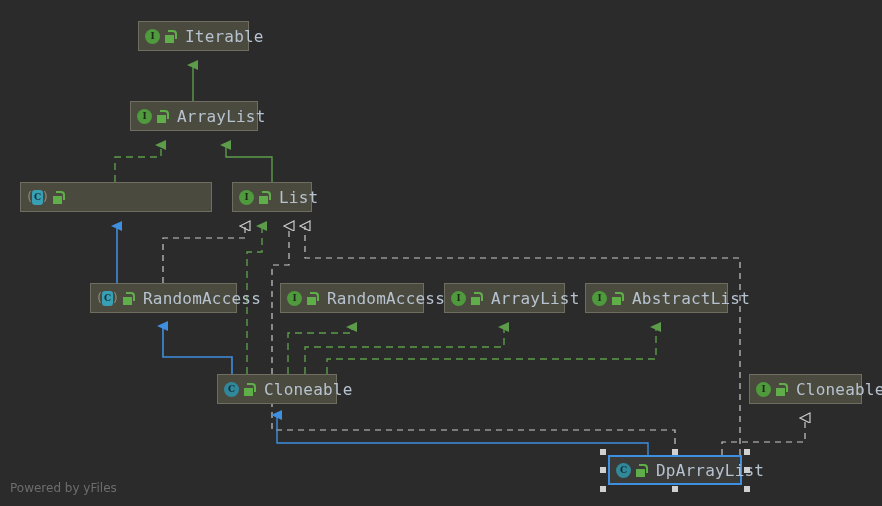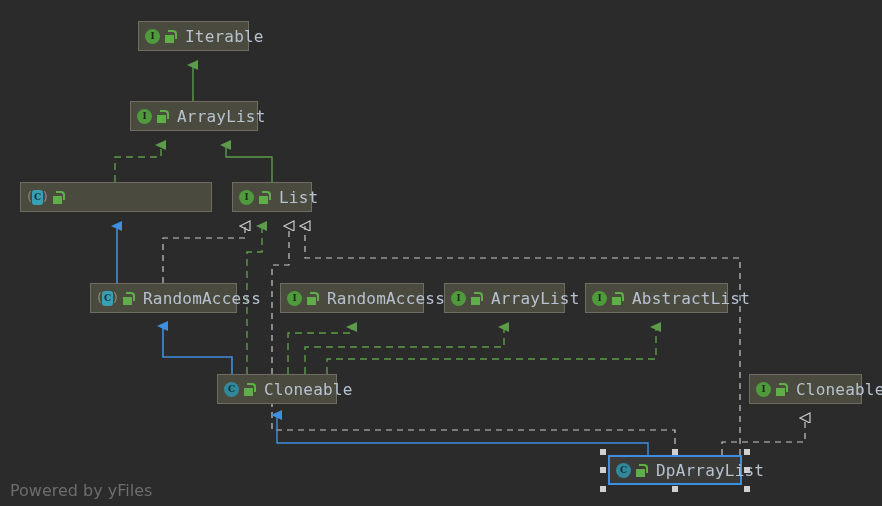--- a/index.html
+++ b/index.html
@@ -134,21 +134,21 @@
     width: 6px;
     height: 6px;
     background: #d0d0d0;
   }
   
   #watermark {
     position: absolute;
     left: 10px;
     top: 481px;
     color: #6d6d6d;
-    font-size: 16px;
+    font-size: 12px;
     font-family: "DejaVu Sans", "Liberation Sans", sans-serif;
   }
 </style>
 </head>
 <body>
 
 <div id="canvas">
 
   <svg id="edge-layer" viewBox="0 0 882 506">
     <defs>

